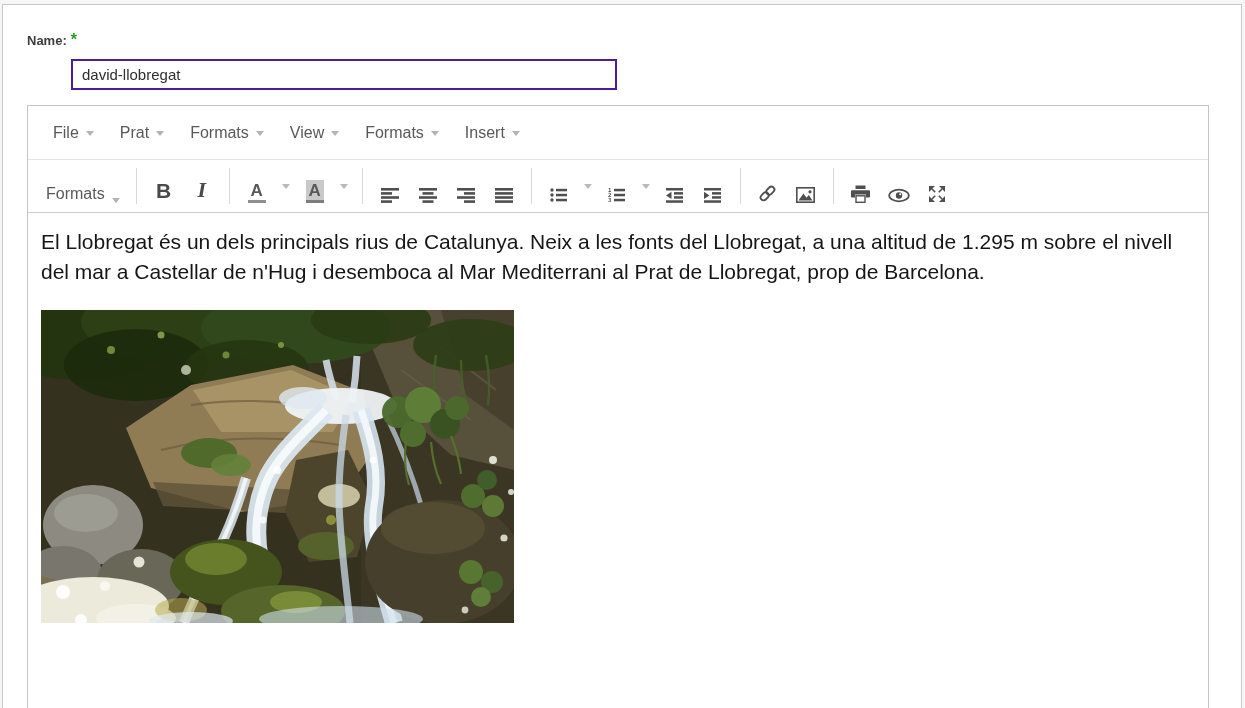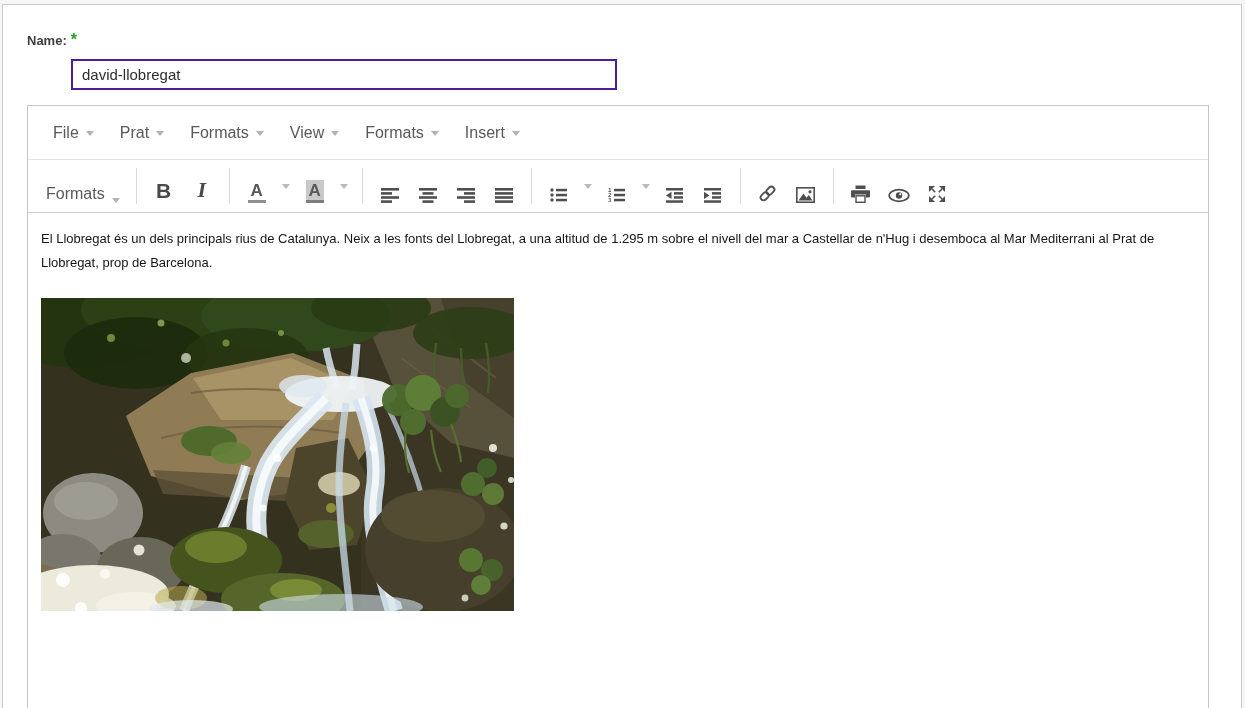--- a/index.html
+++ b/index.html
@@ -60,21 +60,21 @@
     width: 0; height: 0; border-left: 4px solid transparent;
     border-right: 4px solid transparent; border-top: 5px solid #b9b9b9;
     margin: 0 6px;
   }
 
   
   .content {
     background: #ffffff; padding: 14px 13px 20px; min-height: 500px;
   }
   .content p {
-    font-size: 13px; line-height: 24px; color: #161616; max-width: 1150px;
+    font-size: 21px; line-height: 30px; color: #161616; max-width: 1150px;
   }
   .photo-wrap { margin-top: 23px; width: 473px; height: 313px; }
   .photo-wrap svg { display: block; }
 </style>
 </head>
 <body>
 
 <div class="page-frame">
 
   <div>

